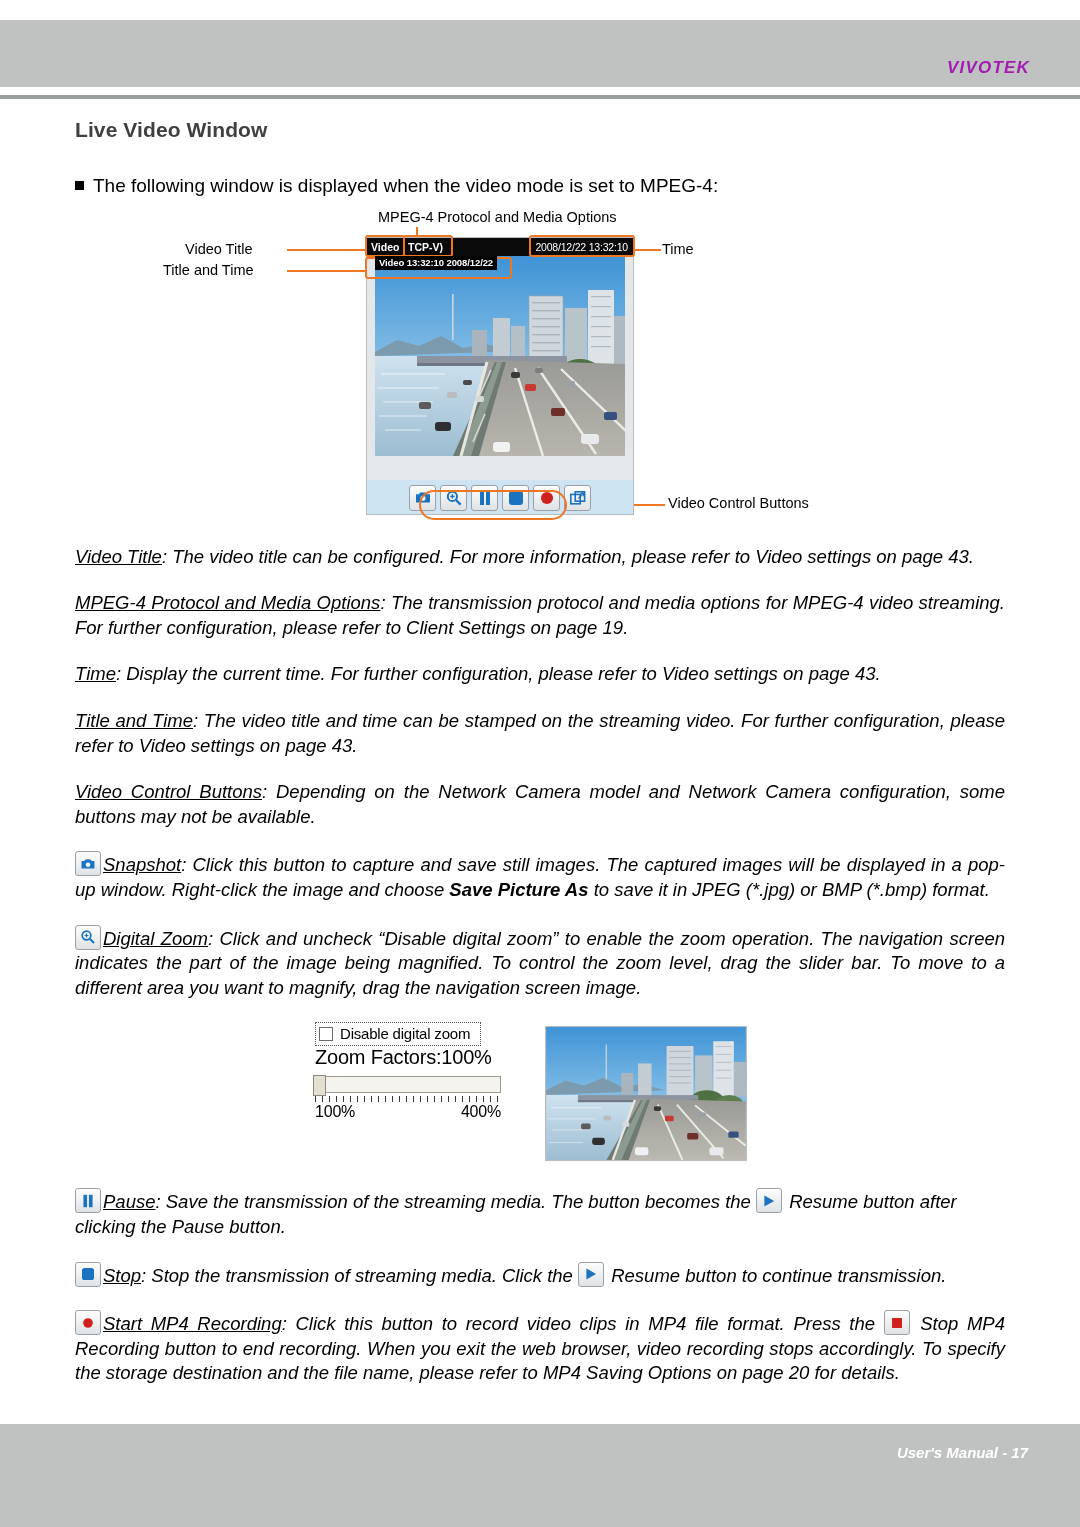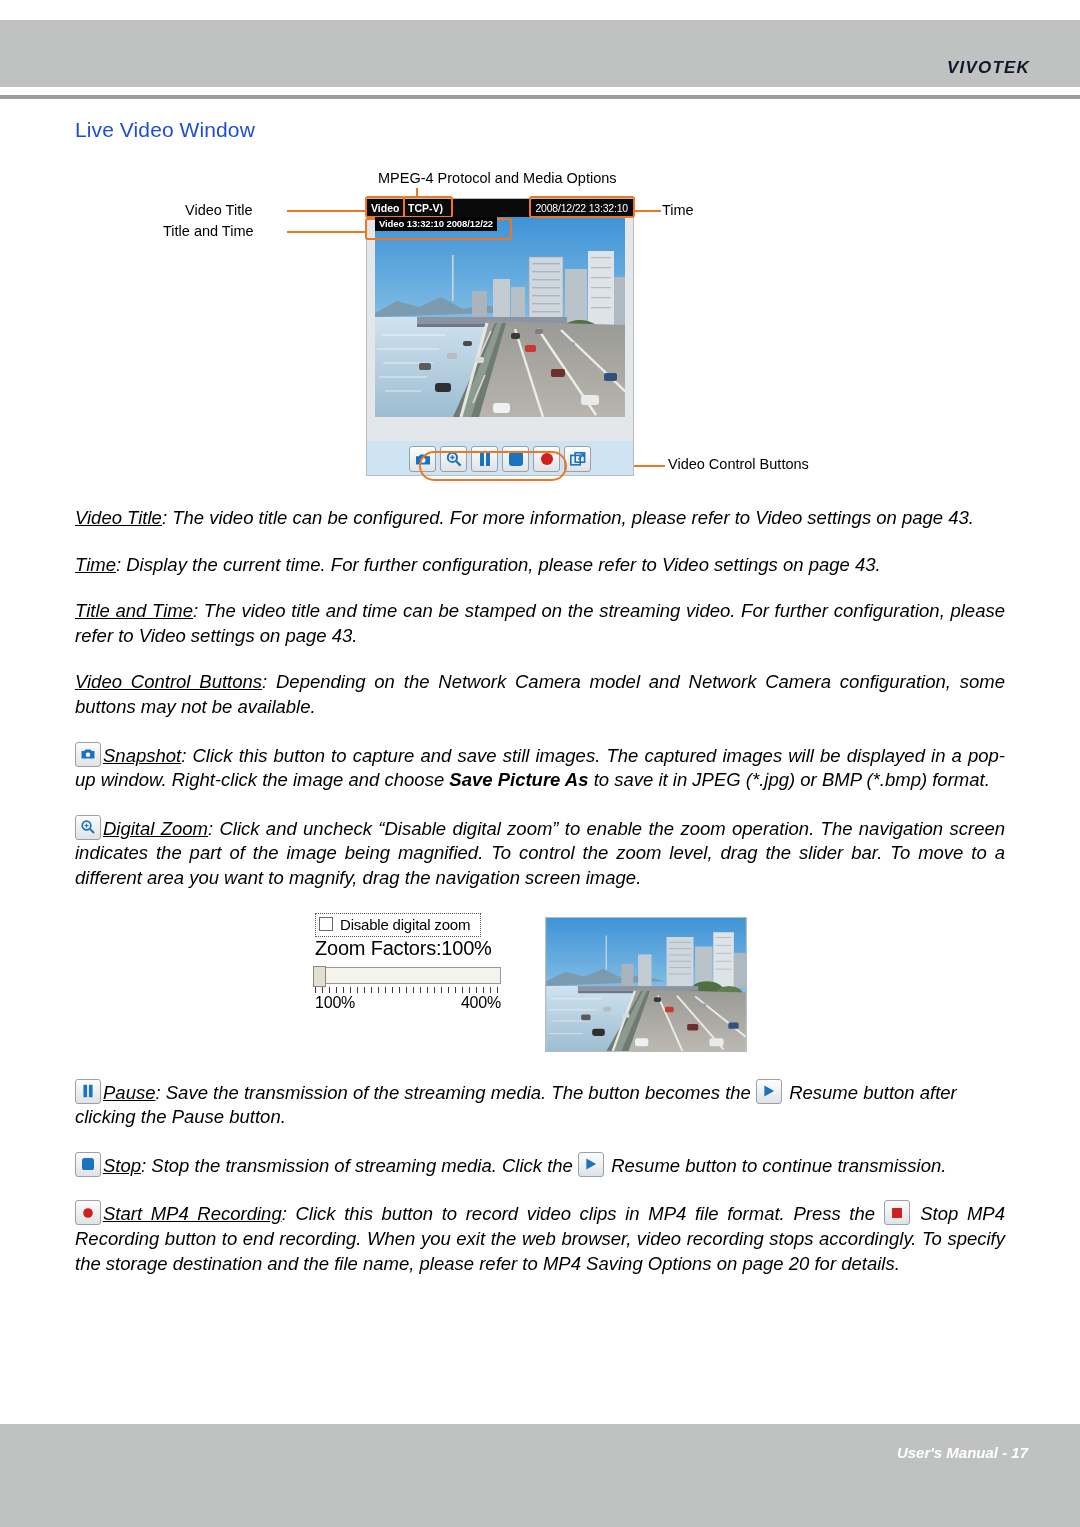--- a/index.html
+++ b/index.html
@@ -26,21 +26,21 @@
   }
   .brand-wordmark {
     position: absolute;
     right: 50px;
     top: 38px;
     font-family: "Liberation Sans", sans-serif;
     font-style: italic;
     font-weight: bold;
     font-size: 17px;
     letter-spacing: 1.2px;
-    color: #0f172a;
+    color: #a21caf;
   }
   .header-rule {
     position: absolute;
     left: 0; top: 95px;
     width: 1080px; height: 4px;
     background: #9b9e9e;
   }
 
   
   .page-footer {
@@ -61,23 +61,23 @@
 
   
   .content {
     position: absolute;
     left: 75px;
     top: 118px;
     width: 930px;
   }
   h1.section-title {
     font-size: 21px;
-    font-weight: normal;
-    color: #1d4ed8;
-    margin: 0 0 24px 0;
+    font-weight: bold;
+    color: #404040;
+    margin: 0 0 32px 0;
     letter-spacing: 0.1px;
   }
   .bullet-line {
     font-size: 19px;
     margin: 0 0 6px 0;
     line-height: 1.3;
     white-space: nowrap;
   }
   .bullet-sq {
     display: inline-block;
@@ -282,20 +282,23 @@
 
 <div class="page-header">
   <div class="brand-wordmark">VIVOTEK</div>
 </div>
 <div class="header-rule"></div>
 
 <div class="content">
 
   <h1 class="section-title">Live Video Window</h1>
 
+  <div class="bullet-line">
+    <span class="bullet-sq"></span><span>The following window is displayed when the video mode is set to MPEG-4:</span>
+  </div>
 
   <div class="diagram">
 
     <div class="callout-label" style="left:303px; top:4px;">MPEG-4 Protocol and Media Options</div>
     <div class="callout-line" style="left:341px; top:22px; width:2px; height:22px;"></div>
 
     <div class="callout-label" style="left:110px; top:36px;">Video Title</div>
     <div class="callout-line" style="left:212px; top:44px; width:80px; height:2px;"></div>
 
     <div class="callout-label" style="left:88px; top:57px;">Title and Time</div>
@@ -462,20 +465,23 @@
     <div class="hl-box" style="left:328px; top:30px;  width:50px; height:22px;"></div>
     <div class="hl-box" style="left:454px; top:30px;  width:106px; height:22px;"></div>
     <div class="hl-box" style="left:290px; top:52px;  width:147px; height:22px;"></div>
     <div class="hl-box" style="left:344px; top:285px; width:148px; height:30px; border-radius:16px;"></div>
   </div>
 
   <p class="body">
     <span class="u">Video Title</span><span>: The video title can be configured. For more information, please refer to Video settings on page 43.</span>
   </p>
 
+  <p class="body">
+    <span class="u">MPEG-4 Protocol and Media Options</span><span>: The transmission protocol and media options for MPEG-4 video streaming. For further configuration, please refer to Client Settings on page 19.</span>
+  </p>
 
   <p class="body nj">
     <span class="u">Time</span><span>: Display the current time. For further configuration, please refer to Video settings on page 43.</span>
   </p>
 
   <p class="body">
     <span class="u">Title and Time</span><span>: The video title and time can be stamped on the streaming video. For further configuration, please refer to Video settings on page 43.</span>
   </p>
 
   <p class="body">

